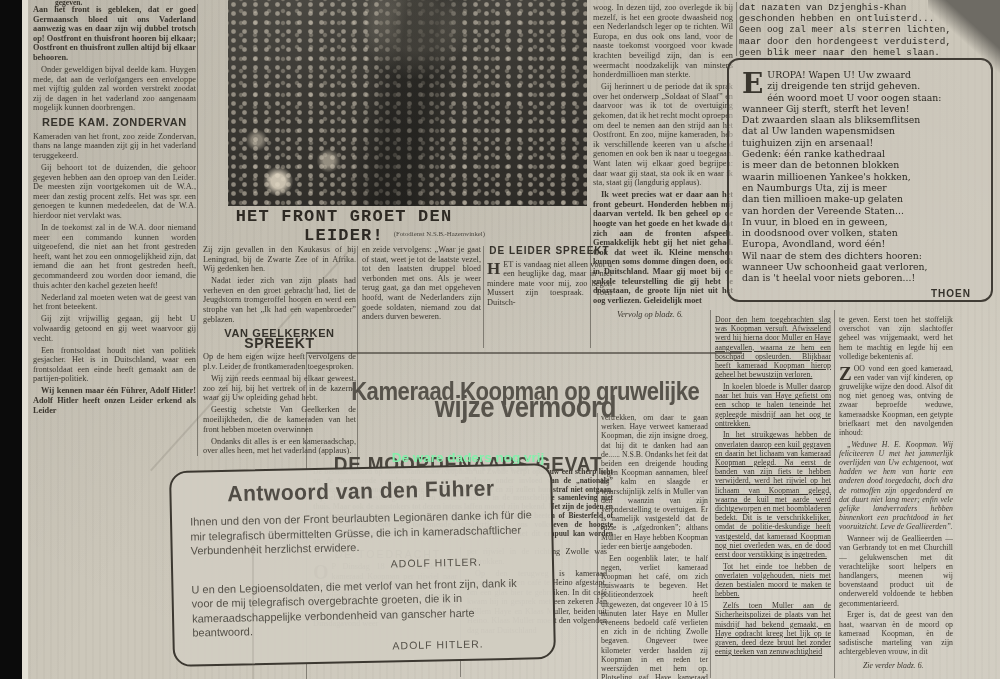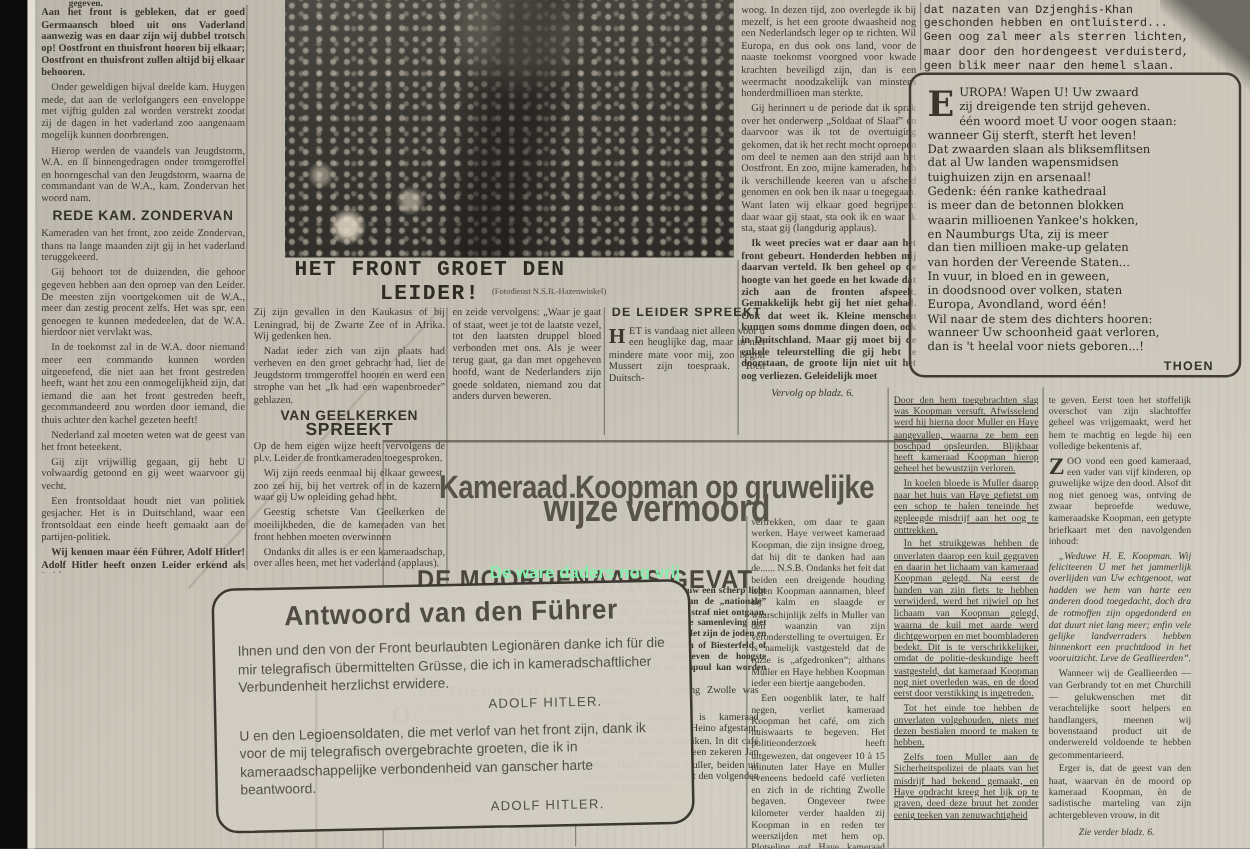--- a/index.html
+++ b/index.html
@@ -106,21 +106,20 @@
 </head>
 <body>
 
 <div class="paper"></div>
 
 <div id="frag-top">gegeven.</div>
 
 <div id="col1" class="col body-md">
   <p class="ni bold">Aan het front is gebleken, dat er goed Germaansch bloed uit ons Vaderland aanwezig was en daar zijn wij dubbel trotsch op! Oostfront en thuisfront hooren bij elkaar; Oostfront en thuisfront zullen altijd bij elkaar behooren.</p>
   <p>Onder geweldigen bijval deelde kam. Huygen mede, dat aan de verlofgangers een enveloppe met vijftig gulden zal worden verstrekt zoodat zij de dagen in het vaderland zoo aangenaam mogelijk kunnen doorbrengen.</p>
-  <p>Hierop werden de vaandels van Jeugdstorm, W.A. en ſſ binnengedragen onder tromgeroffel en hoorngeschal van den Jeugdstorm, waarna de commandant van de W.A., kam. Zondervan het woord nam.</p>
   <div class="shead">REDE KAM. ZONDERVAN</div>
   <p class="ni">Kameraden van het front, zoo zeide Zondervan, thans na lange maanden zijt gij in het vaderland teruggekeerd.</p>
   <p>Gij behoort tot de duizenden, die gehoor gegeven hebben aan den oproep van den Leider. De meesten zijn voortgekomen uit de W.A., meer dan zestig procent zelfs. Het was spr. een genoegen te kunnen mededeelen, dat de W.A. hierdoor niet vervlakt was.</p>
   <p>In de toekomst zal in de W.A. door niemand meer een commando kunnen worden uitgeoefend, die niet aan het front gestreden heeft, want het zou een onmogelijkheid zijn, dat iemand die aan het front gestreden heeft, gecommandeerd zou worden door iemand, die thuis achter den kachel gezeten heeft!</p>
   <p>Nederland zal moeten weten wat de geest van het front beteekent.</p>
   <p>Gij zijt vrijwillig gegaan, gij hebt U volwaardig getoond en gij weet waarvoor gij vecht.</p>
   <p>Een frontsoldaat houdt niet van politiek gesjacher. Het is in Duitschland, waar een frontsoldaat een einde heeft gemaakt aan de partijen-politiek.</p>
   <p class="bold">Wij kennen maar één Führer, Adolf Hitler! Adolf Hitler heeft onzen Leider erkend als Leider</p>
 </div>
 

